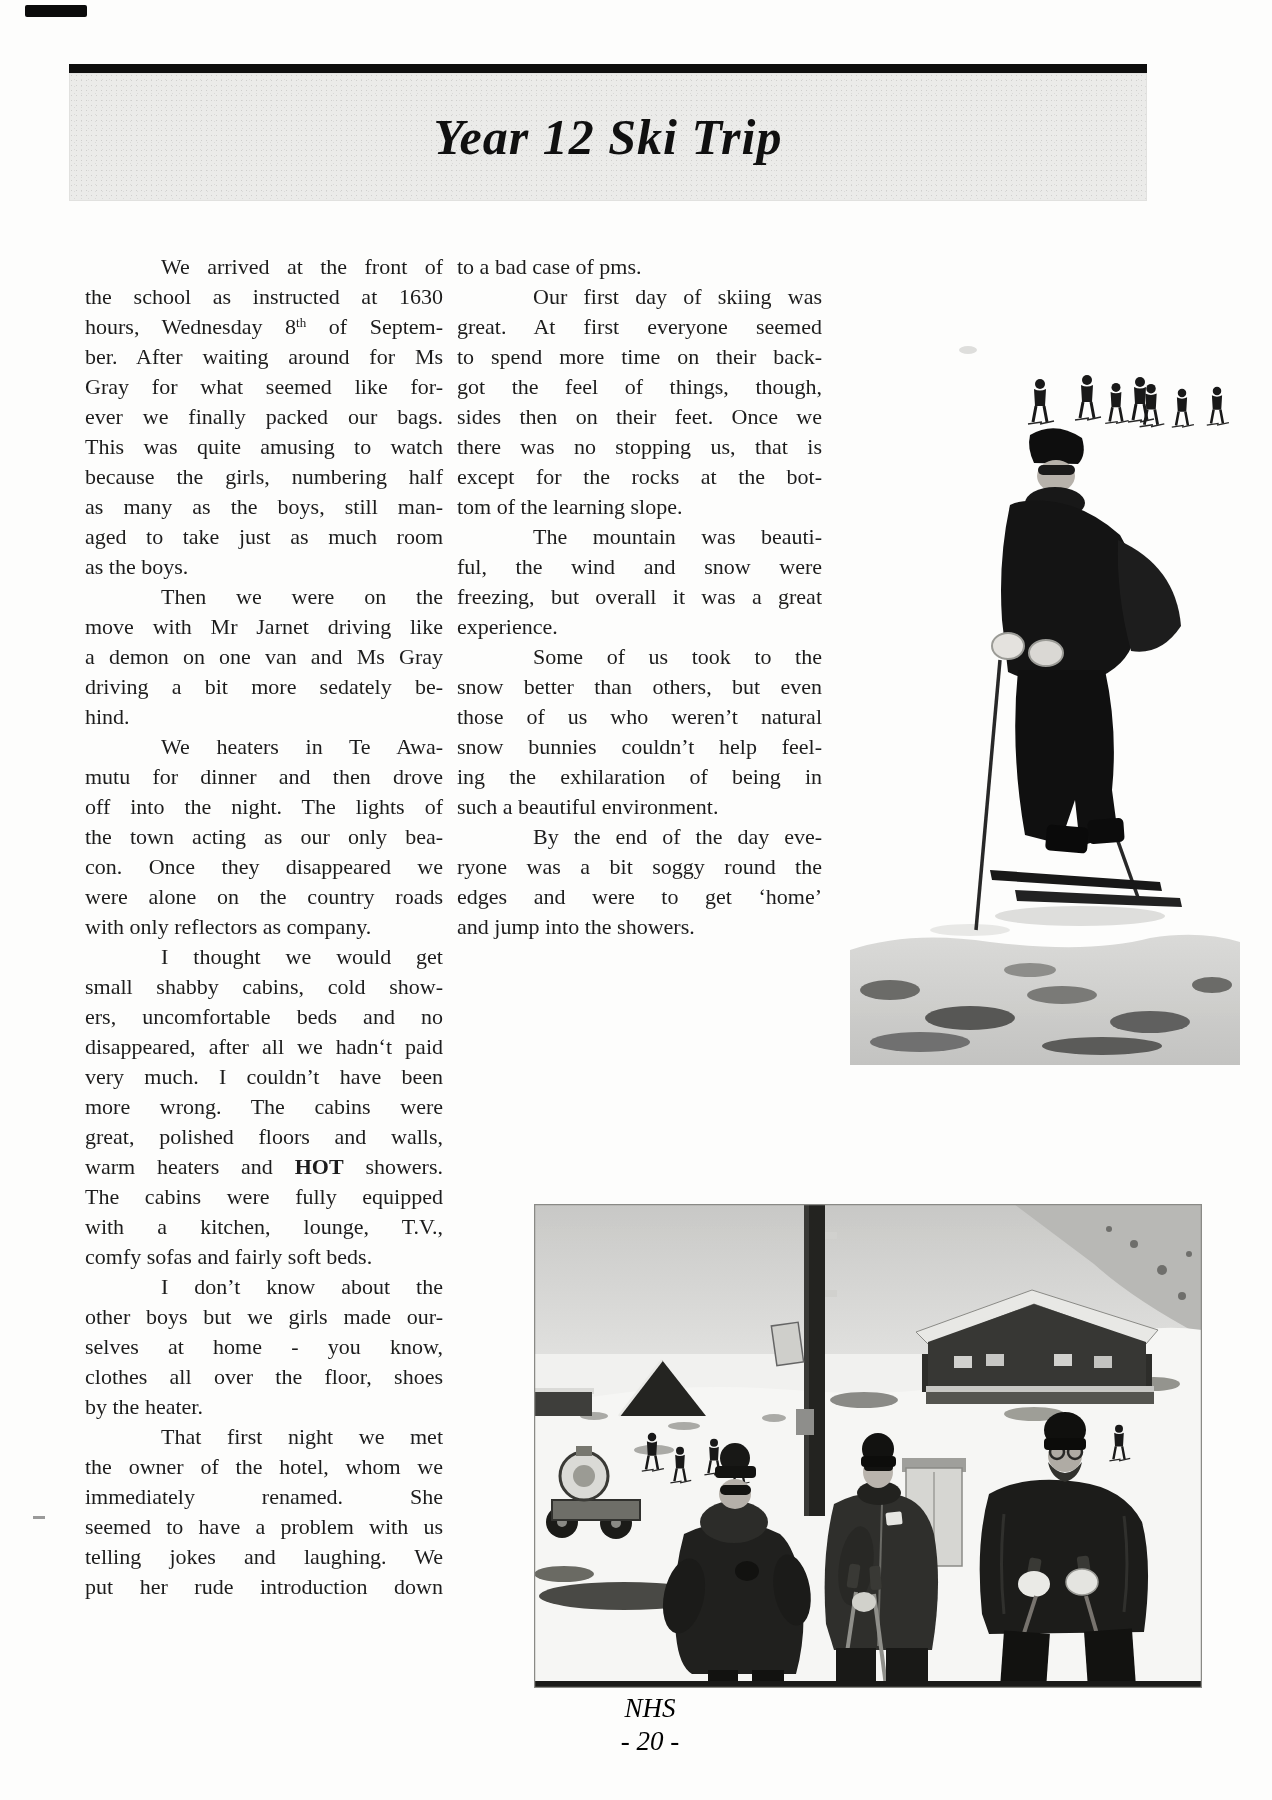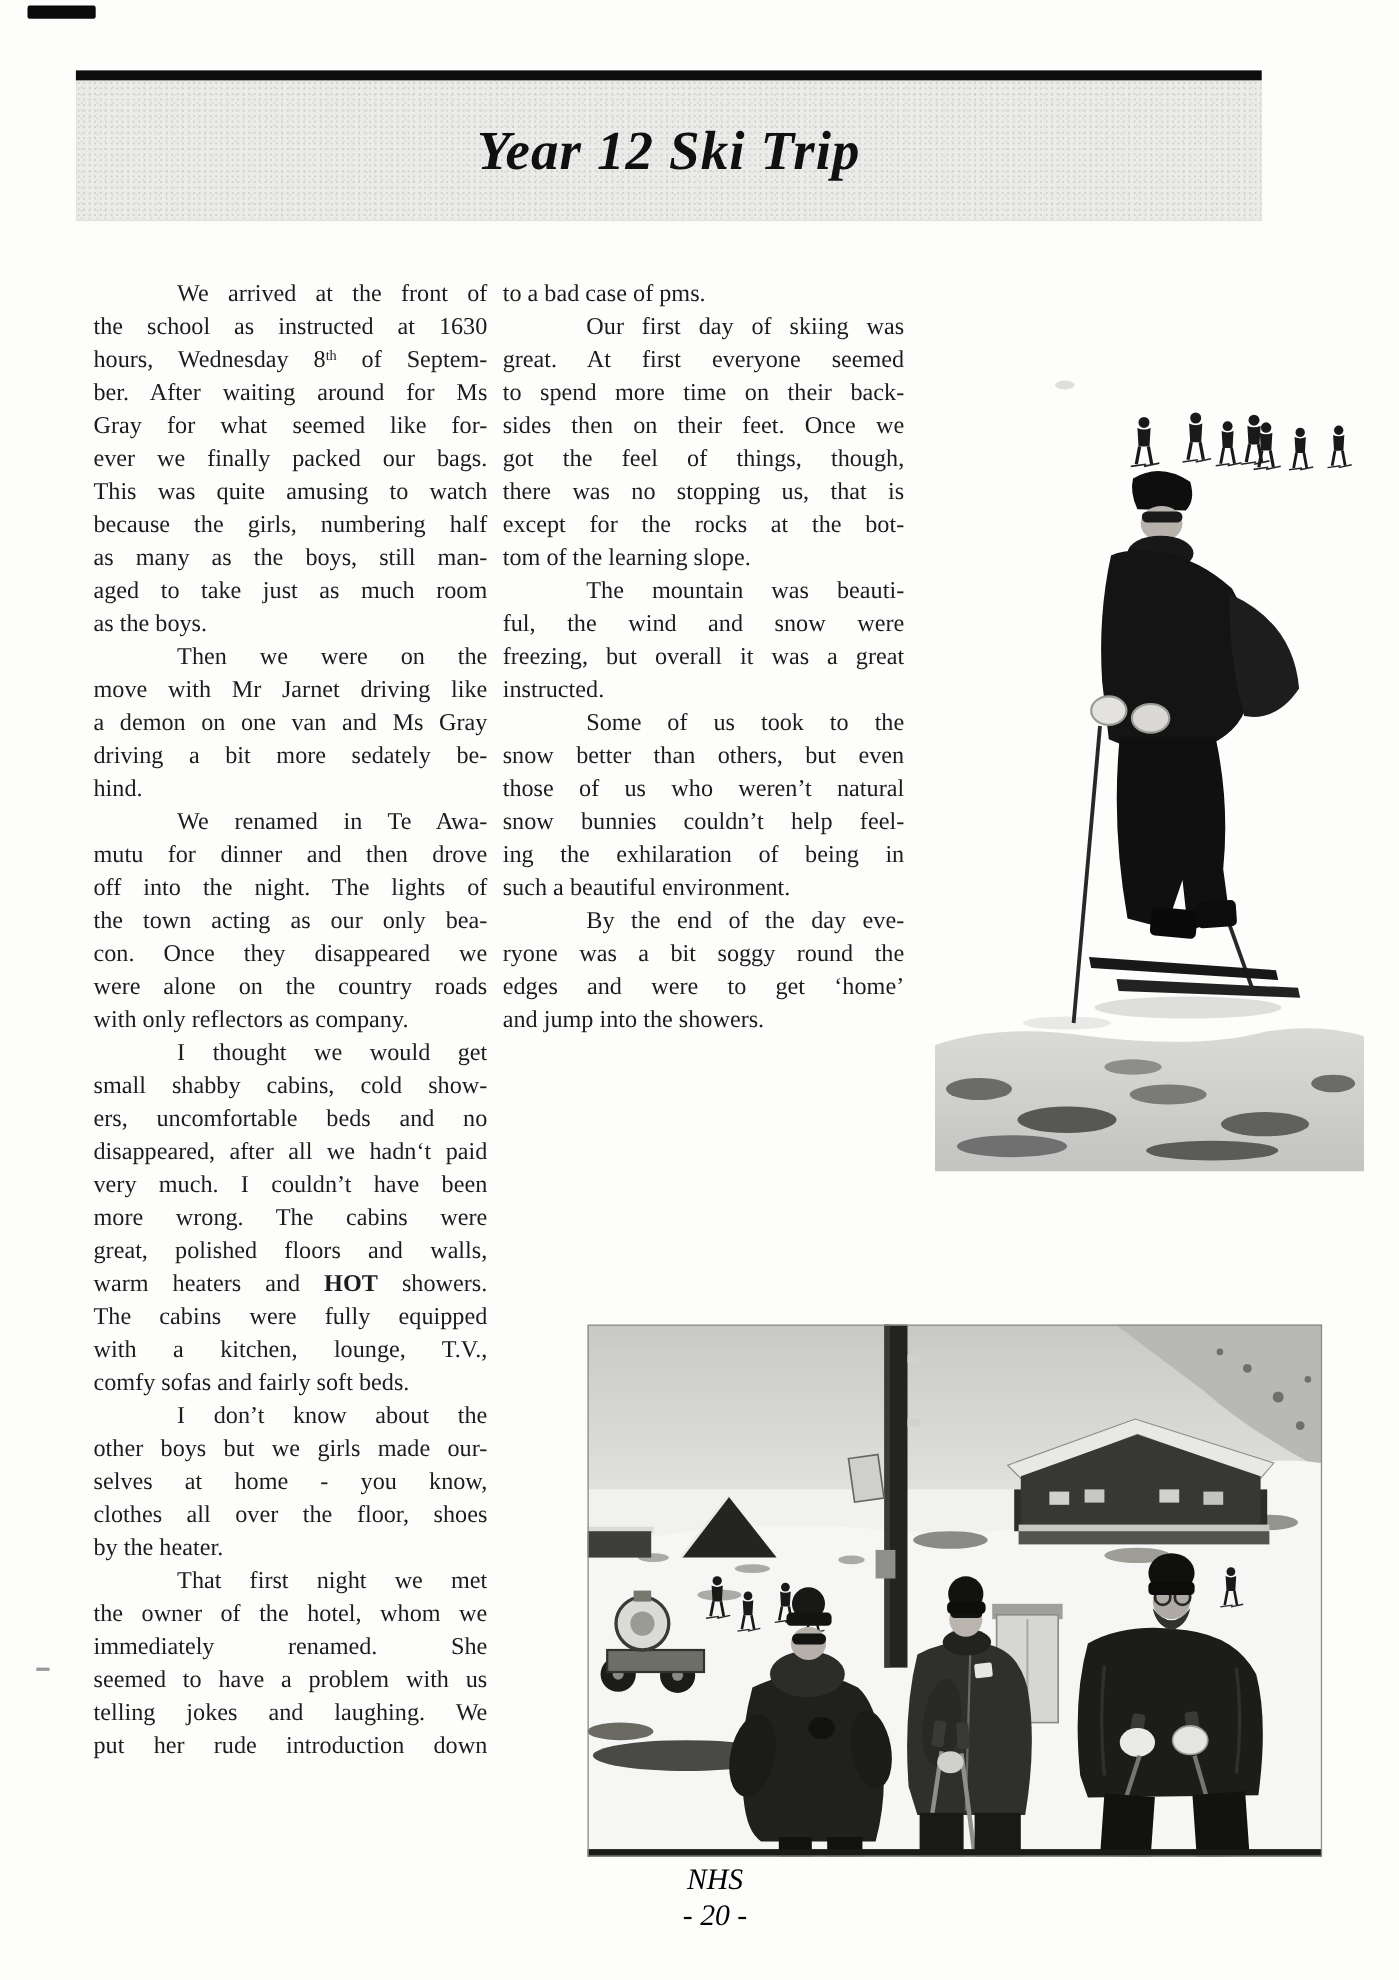--- a/index.html
+++ b/index.html
@@ -54,21 +54,21 @@
         <div class="line"><span>This was quite amusing to watch</span></div>
         <div class="line"><span>because the girls, numbering half</span></div>
         <div class="line"><span>as many as the boys, still man-</span></div>
         <div class="line"><span>aged to take just as much room</span></div>
         <div class="line last"><span>as the boys.</span></div>
         <div class="line indent"><span>Then we were on the</span></div>
         <div class="line"><span>move with Mr Jarnet driving like</span></div>
         <div class="line"><span>a demon on one van and Ms Gray</span></div>
         <div class="line"><span>driving a bit more sedately be-</span></div>
         <div class="line last"><span>hind.</span></div>
-        <div class="line indent"><span>We renamed in Te Awa-</span></div>
+        <div class="line indent"><span>We heaters in Te Awa-</span></div>
         <div class="line"><span>mutu for dinner and then drove</span></div>
         <div class="line"><span>off into the night.  The lights of</span></div>
         <div class="line"><span>the town acting as our only bea-</span></div>
         <div class="line"><span>con.  Once they disappeared we</span></div>
         <div class="line"><span>were alone on the country roads</span></div>
         <div class="line last"><span>with only reflectors as company.</span></div>
         <div class="line indent"><span>I thought we would get</span></div>
         <div class="line"><span>small shabby cabins, cold show-</span></div>
         <div class="line"><span>ers, uncomfortable beds and no</span></div>
         <div class="line"><span>disappeared, after all we hadn‘t paid</span></div>
@@ -89,29 +89,29 @@
         <div class="line"><span>immediately renamed.  She</span></div>
         <div class="line"><span>seemed to have a problem with us</span></div>
         <div class="line"><span>telling jokes and laughing.  We</span></div>
         <div class="line"><span>put her rude introduction down</span></div>
       </div>
     <div class="col col2">
         <div class="line last"><span>to a bad case of pms.</span></div>
         <div class="line indent"><span>Our first day of skiing was</span></div>
         <div class="line"><span>great.  At first everyone seemed</span></div>
         <div class="line"><span>to spend more time on their back-</span></div>
+        <div class="line"><span>got the feel of things, though,</span></div>
         <div class="line"><span>sides then on their feet.  Once we</span></div>
-        <div class="line"><span>got the feel of things, though,</span></div>
         <div class="line"><span>there was no stopping us, that is</span></div>
         <div class="line"><span>except for the rocks at the bot-</span></div>
         <div class="line last"><span>tom of the learning slope.</span></div>
         <div class="line indent"><span>The mountain was beauti-</span></div>
         <div class="line"><span>ful, the wind and snow were</span></div>
         <div class="line"><span>freezing, but overall it was a great</span></div>
-        <div class="line last"><span>instructed.</span></div>
+        <div class="line last"><span>experience.</span></div>
         <div class="line indent"><span>Some of us took to the</span></div>
         <div class="line"><span>snow better than others, but even</span></div>
         <div class="line"><span>those of us who weren’t natural</span></div>
         <div class="line"><span>snow bunnies couldn’t help feel-</span></div>
         <div class="line"><span>ing the exhilaration of being in</span></div>
         <div class="line last"><span>such a beautiful environment.</span></div>
         <div class="line indent"><span>By the end of the day eve-</span></div>
         <div class="line"><span>ryone was a bit soggy round the</span></div>
         <div class="line"><span>edges and were to get ‘home’</span></div>
         <div class="line last"><span>and jump into the showers.</span></div>

